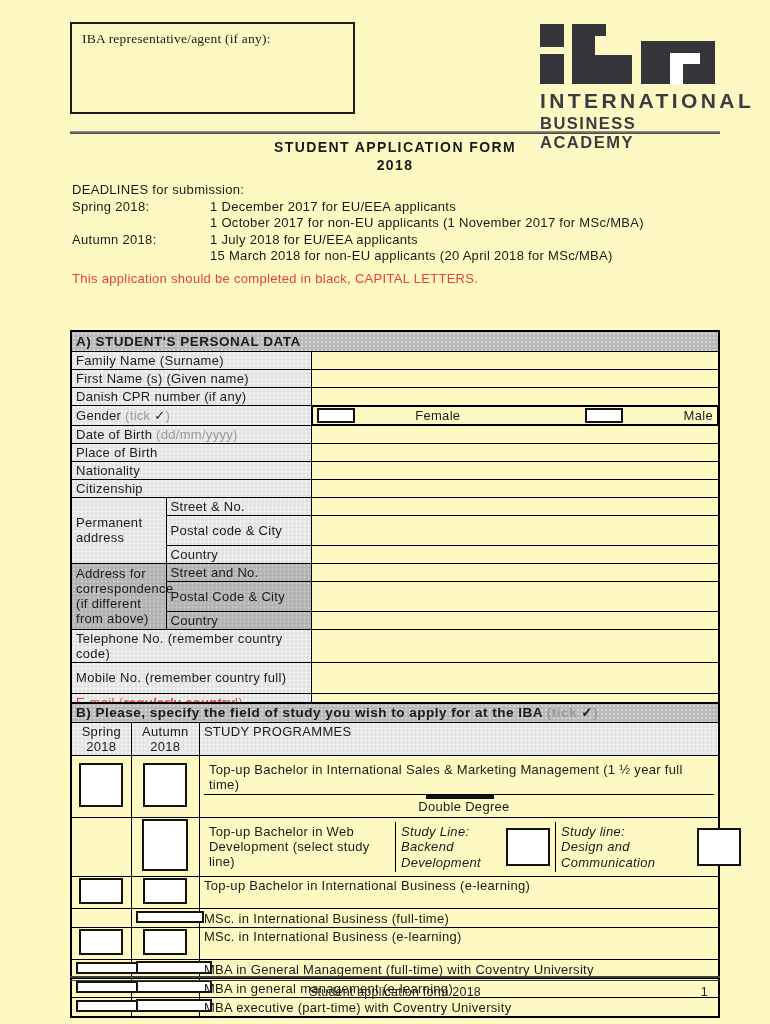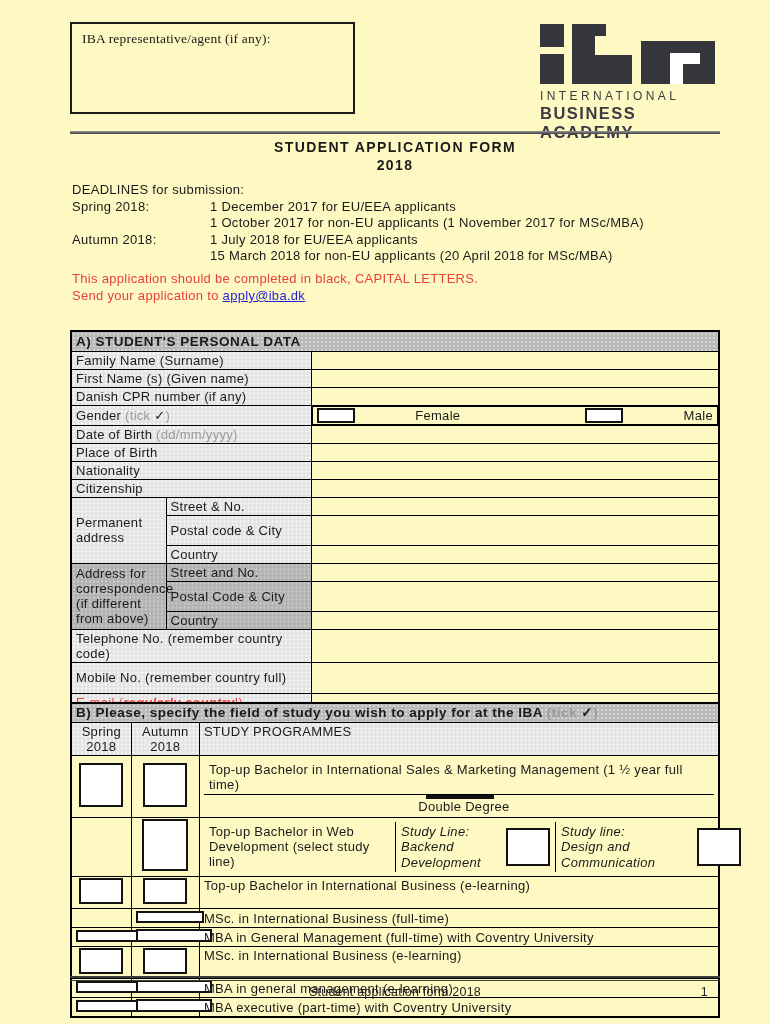--- a/index.html
+++ b/index.html
@@ -11,21 +11,21 @@
     letter-spacing:0.3px;
   }
   
   .rep-box {
     position:absolute; left:70px; top:22px; width:285px; height:92px;
     border:2px solid #1c1c1c; padding:7px 10px;
     font-family:"Liberation Serif", serif; font-size:13.5px; letter-spacing:0.2px;
   }
   .logo { position:absolute; left:540px; top:24px; width:180px; }
   .logo svg { display:block; }
-  .logo-line1 { margin-top:5px; font-size:12px; font-weight:400; letter-spacing:3.4px; color:#3b3b42; }
+  .logo-line1 { margin-top:5px; font-size:21px; font-weight:700; letter-spacing:3.4px; color:#3b3b42; }
   .logo-line2 { margin-top:1px; font-size:16.5px; font-weight:700; letter-spacing:1.5px; color:#3b3b42; }
   .rule-top { position:absolute; left:70px; top:131px; width:650px; height:3px;
     background:linear-gradient(#9a9a9a, #3f3f3f); }
   .doc-title { position:absolute; left:70px; top:138px; width:650px; text-align:center;
     font-size:14px; font-weight:700; letter-spacing:1.4px; line-height:18px; }
   
   .deadlines { position:absolute; left:72px; top:182px; font-size:13px; line-height:16.5px; }
   .dl-grid { display:grid; grid-template-columns:138px auto; }
   
   .notice { position:absolute; left:72px; top:270px; font-size:13px; line-height:17px; color:#e8403a; }
@@ -119,23 +119,20 @@
       <div>1 October 2017 for non-EU applicants (1 November 2017 for MSc/MBA)</div>
       <div>Autumn 2018:</div>
       <div>1 July 2018 for EU/EEA applicants</div>
       <div></div>
       <div>15 March 2018 for non-EU applicants  (20 April 2018 for MSc/MBA)</div>
     </div>
   </div>
 
   <div class="notice">
     <div>This application should be completed in black, CAPITAL LETTERS.</div>
-    <div>
-      <span>Send your application to </span><a href="#">apply@iba.dk</a>
-    </div>
   </div>
 
   <table class="form" style="top:330px;">
     <colgroup>
         <col style="width:95px">
         <col style="width:145px">
         <col style="width:408px">
       </colgroup>
     <tbody>
         <tr style="height:20px">
@@ -284,32 +281,32 @@
       <td class="center"><span class="cb cb-m"></span></td>
       <td style="vertical-align:top">Top-up Bachelor in International Business (e-learning)</td>
     </tr>
 
     <tr style="height:19px">
       <td></td>
       <td class="center"><span class="cb cb-f"></span></td>
       <td>MSc. in International Business (full-time)</td>
     </tr>
 
+    <tr style="height:32px">
+      <td class="center"><span class="cb cb-m"></span></td>
+      <td class="center"><span class="cb cb-m"></span></td>
+      <td style="vertical-align:top">MSc. in International Business (e-learning)</td>
+    </tr>
+
     <tr style="height:16px">
       <td class="center"><span class="cb cb-f"></span></td>
       <td class="center"><span class="cb cb-f2"></span></td>
       <td>MBA in General Management (full-time) with Coventry University</td>
     </tr>
 
-    <tr style="height:32px">
-      <td class="center"><span class="cb cb-m"></span></td>
-      <td class="center"><span class="cb cb-m"></span></td>
-      <td style="vertical-align:top">MSc. in International Business (e-learning)</td>
-    </tr>
-
     <tr style="height:15px">
       <td class="center"><span class="cb cb-f"></span></td>
       <td class="center"><span class="cb cb-f2"></span></td>
       <td>MBA in general management (e-learning)</td>
     </tr>
 
     <tr style="height:16px">
       <td class="center"><span class="cb cb-f"></span></td>
       <td class="center"><span class="cb cb-f2"></span></td>
       <td>MBA executive (part-time) with Coventry University</td>

